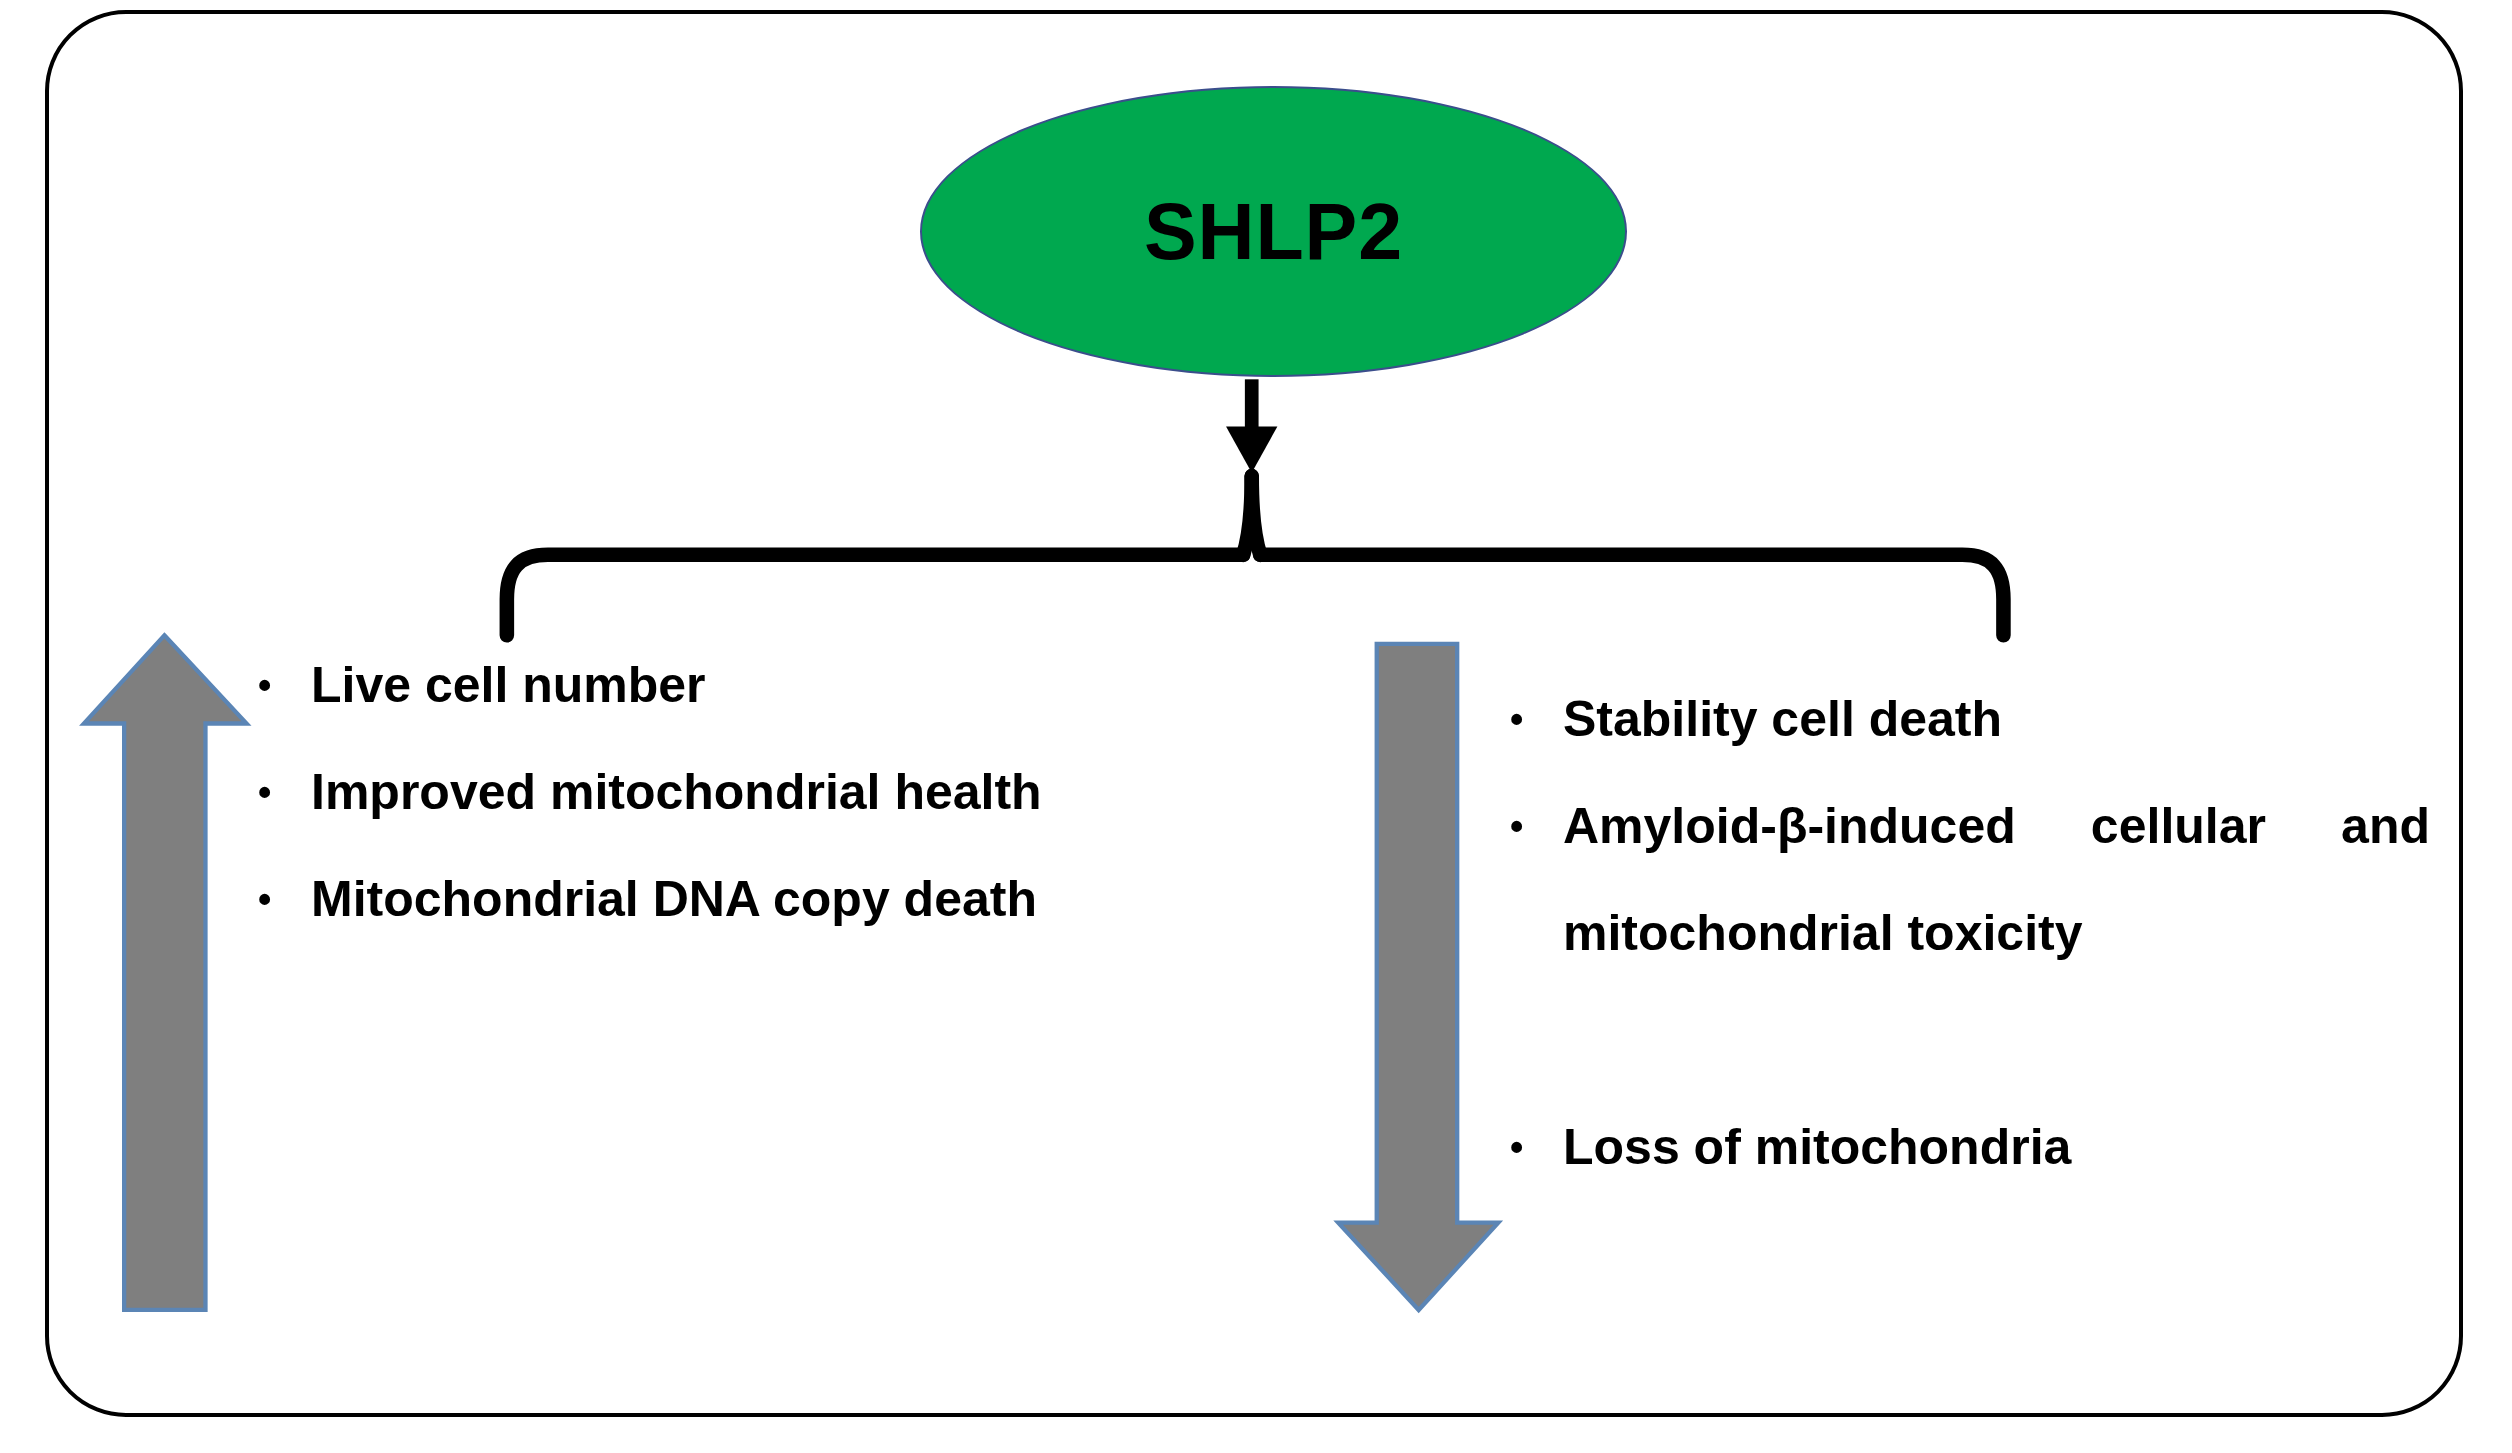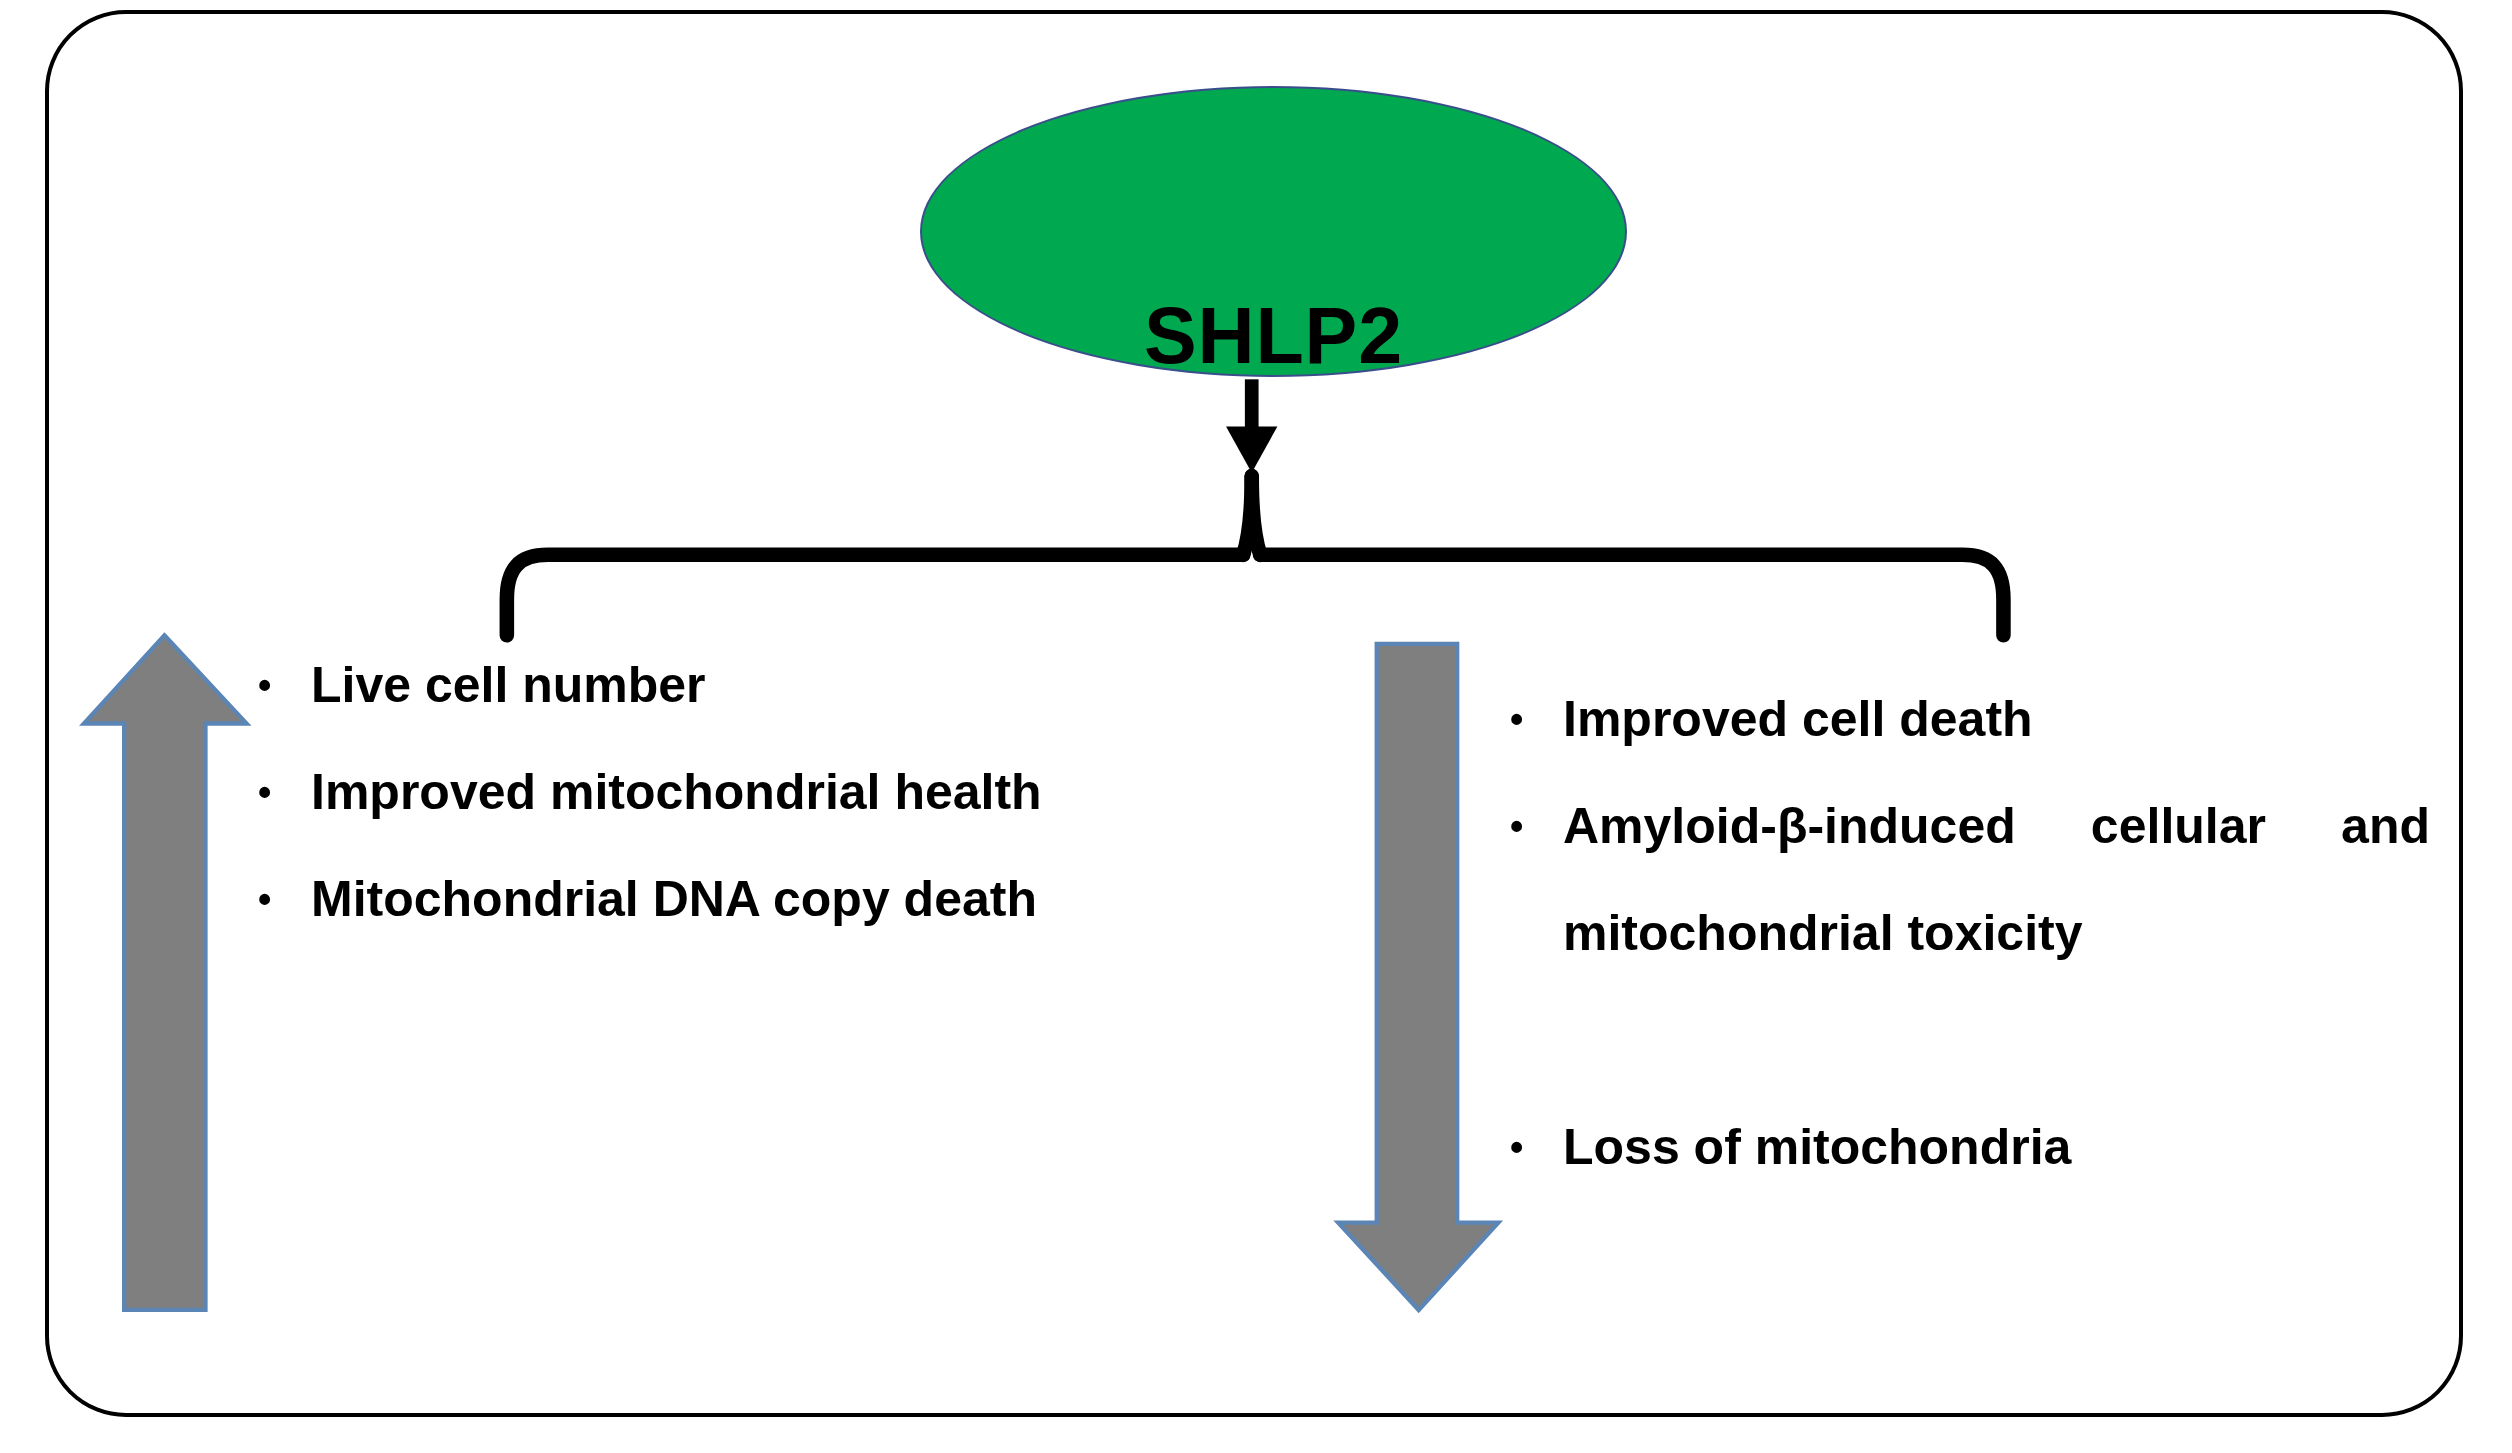--- a/index.html
+++ b/index.html
@@ -37,21 +37,21 @@
     position: absolute;
     left: 920px;
     top: 86px;
     width: 707px;
     height: 291px;
     border-radius: 50%;
     background: #00A84F;
     border: 2.6px solid #3B4E8C;
     box-sizing: border-box;
     display: flex;
-    align-items: flex-end;
+    align-items: center;
     justify-content: center;
   }
   .node-ellipse .node-label {
     font-size: 79px;
     font-weight: bold;
     color: #000000;
     letter-spacing: 0.9px;
     line-height: 1;
     font-stretch: condensed;
   }
@@ -159,21 +159,21 @@
     <div class="bullet-item">
       <span class="txt">Improved mitochondrial health</span>
     </div>
     <div class="bullet-item">
       <span class="txt">Mitochondrial DNA copy death</span>
     </div>
   </div>
 
   <div class="col col-right">
     <div class="bullet-item">
-      <span class="txt">Improved cell death</span>
+      <span class="txt">Stability cell death</span>
     </div>
     <div class="bullet-item stretch">
       <span class="txt">Amyloid-β-induced cellular and mitochondrial toxicity</span>
     </div>
     <div class="bullet-item">
       <span class="txt">Loss of mitochondria</span>
     </div>
   </div>
 
 </div>

